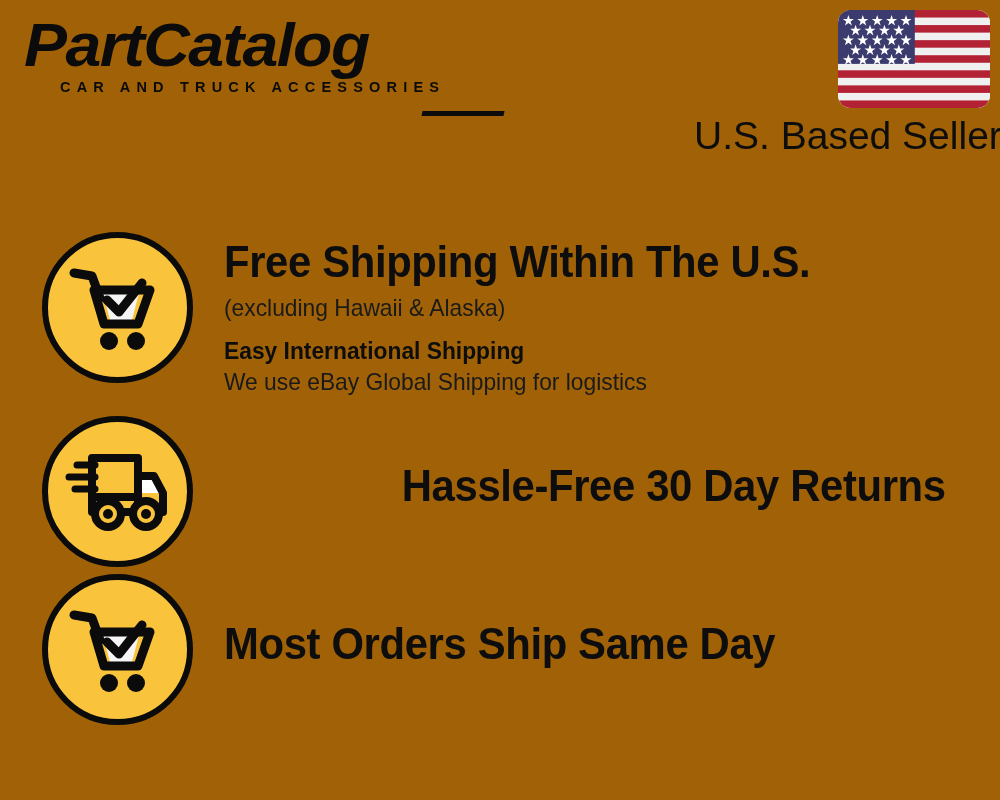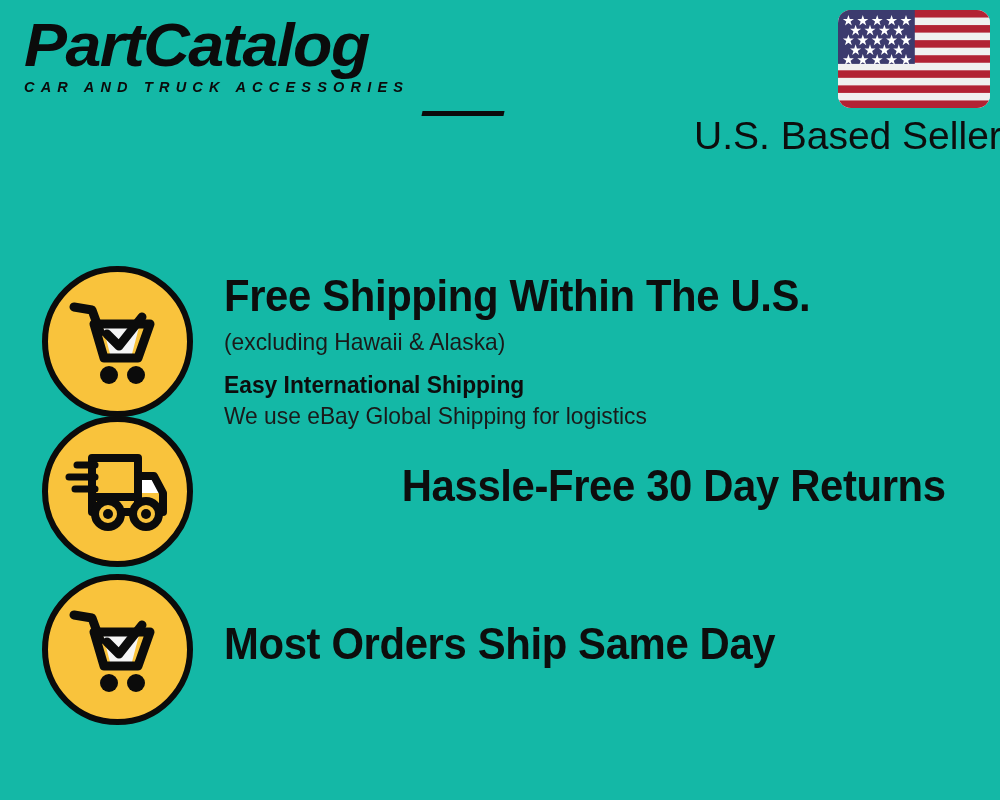--- a/index.html
+++ b/index.html
@@ -14,21 +14,21 @@
     font-family: "Liberation Sans", sans-serif;
     color: #111111;
     overflow: hidden;
     position: relative;
   }
 
   .page {
     position: relative;
     width: 1000px;
     height: 800px;
-    background: #14b8a6;
+    background: #a16207;
   }
 
   
   .header {
     position: absolute;
     left: 0;
     top: 0;
     width: 1000px;
     height: 170px;
   }
@@ -49,23 +49,23 @@
     letter-spacing: -1.5px;
     line-height: 1;
     color: #0b0b0b;
     transform: scaleX(1.04);
     transform-origin: left center;
     white-space: nowrap;
   }
   .brand-tagline {
     display: block;
     margin-top: 4px;
+    margin-left: 36px;
     font-family: "Liberation Sans", sans-serif;
     font-weight: bold;
-    font-style: italic;
     font-size: 14.5px;
     letter-spacing: 6.2px;
     line-height: 1;
     color: #0b0b0b;
     white-space: nowrap;
   }
   .brand-rule {
     position: absolute;
     left: 398px;
     top: 97px;
@@ -114,21 +114,21 @@
     top: 232px;
     width: 1000px;
   }
   .feature-row {
     position: absolute;
     left: 0;
     width: 1000px;
     display: flex;
     align-items: flex-start;
   }
-  .feature-row.row-0 { top: 0px; margin-top: 34px; }
+  .feature-row.row-0 { top: 0px; }
   .feature-row.row-1 { top: 184px; text-align: right; }
   .feature-row.row-2 { top: 342px; }
 
   .badge {
     position: relative;
     flex: 0 0 auto;
     width: 151px;
     height: 151px;
     margin-left: 42px;
     border-radius: 50%;

